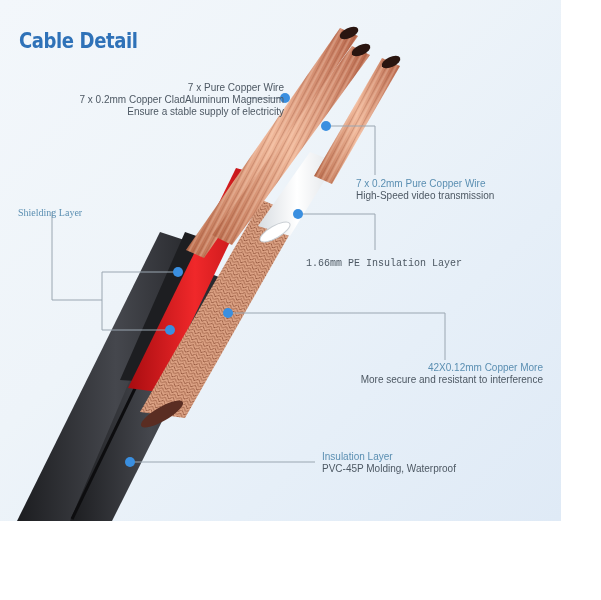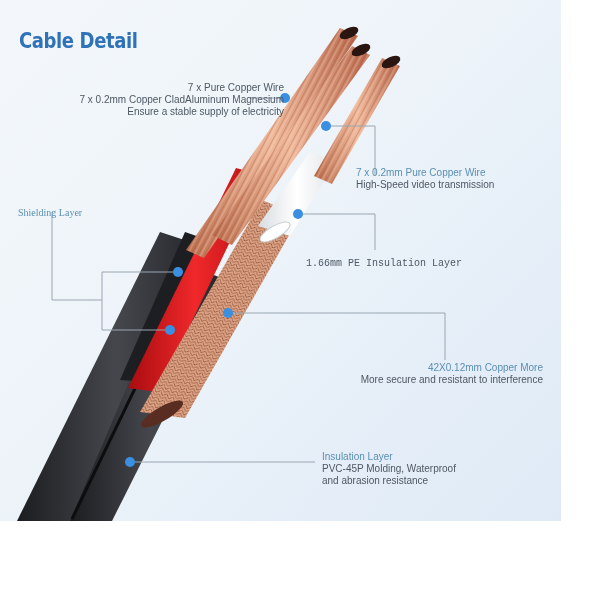--- a/index.html
+++ b/index.html
@@ -105,36 +105,35 @@
   </svg>
 
   <div class="title">Cable Detail</div>
 
   <div class="lbl right" style="right:277px; top:82px;">
     <span class="l">7 x Pure Copper Wire</span>
     <span class="l">7 x 0.2mm Copper CladAluminum Magnesium</span>
     <span class="l">Ensure a stable supply of electricity</span>
   </div>
 
-  <div class="lbl" style="left:356px; top:167px;">
+  <div class="lbl" style="left:356px; top:178px;">
     <span class="l accent">7 x 0.2mm Pure Copper Wire</span>
     <span class="l">High-Speed video transmission</span>
   </div>
 
   <div class="lbl accent" style="left:18px; top:207px;font-family:Liberation Serif, serif;">
     <span class="l">Shielding Layer</span>
   </div>
 
   <div class="lbl" style="left:306px; top:258px;font-family:Liberation Mono, monospace;">
     <span class="l">1.66mm PE Insulation Layer</span>
   </div>
 
   <div class="lbl right" style="right:18px; top:362px;">
     <span class="l accent">42X0.12mm Copper More</span>
     <span class="l">More secure and resistant to interference</span>
   </div>
 
   <div class="lbl" style="left:322px; top:451px;">
     <span class="l accent">Insulation Layer</span>
     <span class="l">PVC-45P Molding, Waterproof</span>
-    <span class="l">and abrasion resistance</span>
   </div>
 </div>
 
 </body></html>

